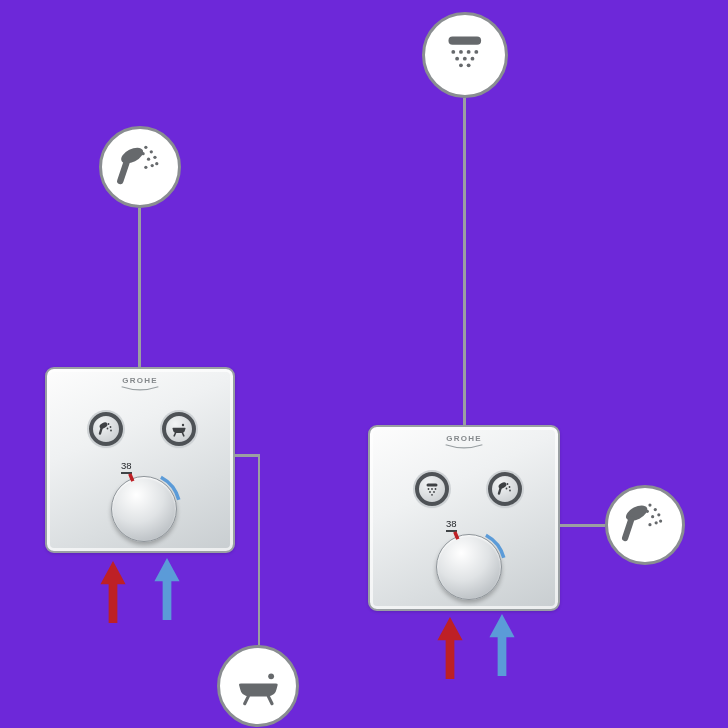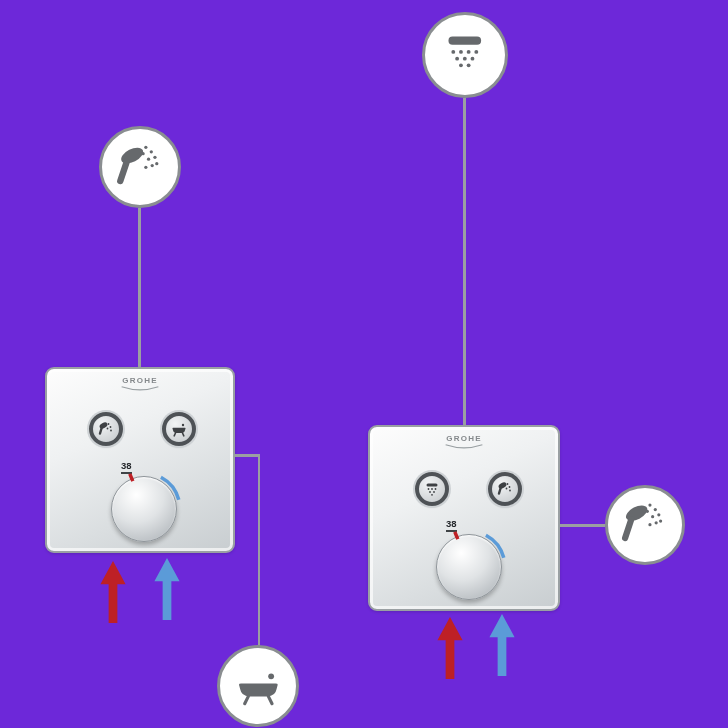--- a/index.html
+++ b/index.html
@@ -32,21 +32,21 @@
   }
   .btn svg { width:18px; height:18px; }
   .dial {
     position:absolute; width:66px; height:66px; border-radius:50%; box-sizing:border-box;
     border:1px solid #8f959a;
     background:radial-gradient(circle at 38% 28%, #ffffff, #e0e3e5 45%, #bbc0c4 80%, #a7acb0);
     box-shadow:0 3px 4px rgba(0,0,0,.25), inset 0 1px 2px #ffffff;
   }
   .dial-marks { position:absolute; width:82px; height:82px; pointer-events:none; }
   .temp {
-    position:absolute; font-size:9.5px; font-weight:bold; color:#23262a;
+    position:absolute; font-size:9.5px; font-weight:normal; color:#23262a;
     line-height:1; padding-bottom:1px; border-bottom:2px solid #3f4346;
   }
   .arrow { position:absolute; width:26px; height:62px; }
 </style>
 </head>
 <body>
 
 <div class="canvas">
 
   <div class="outlet" style="left:99px; top:126px; width:82px; height:82px;">

